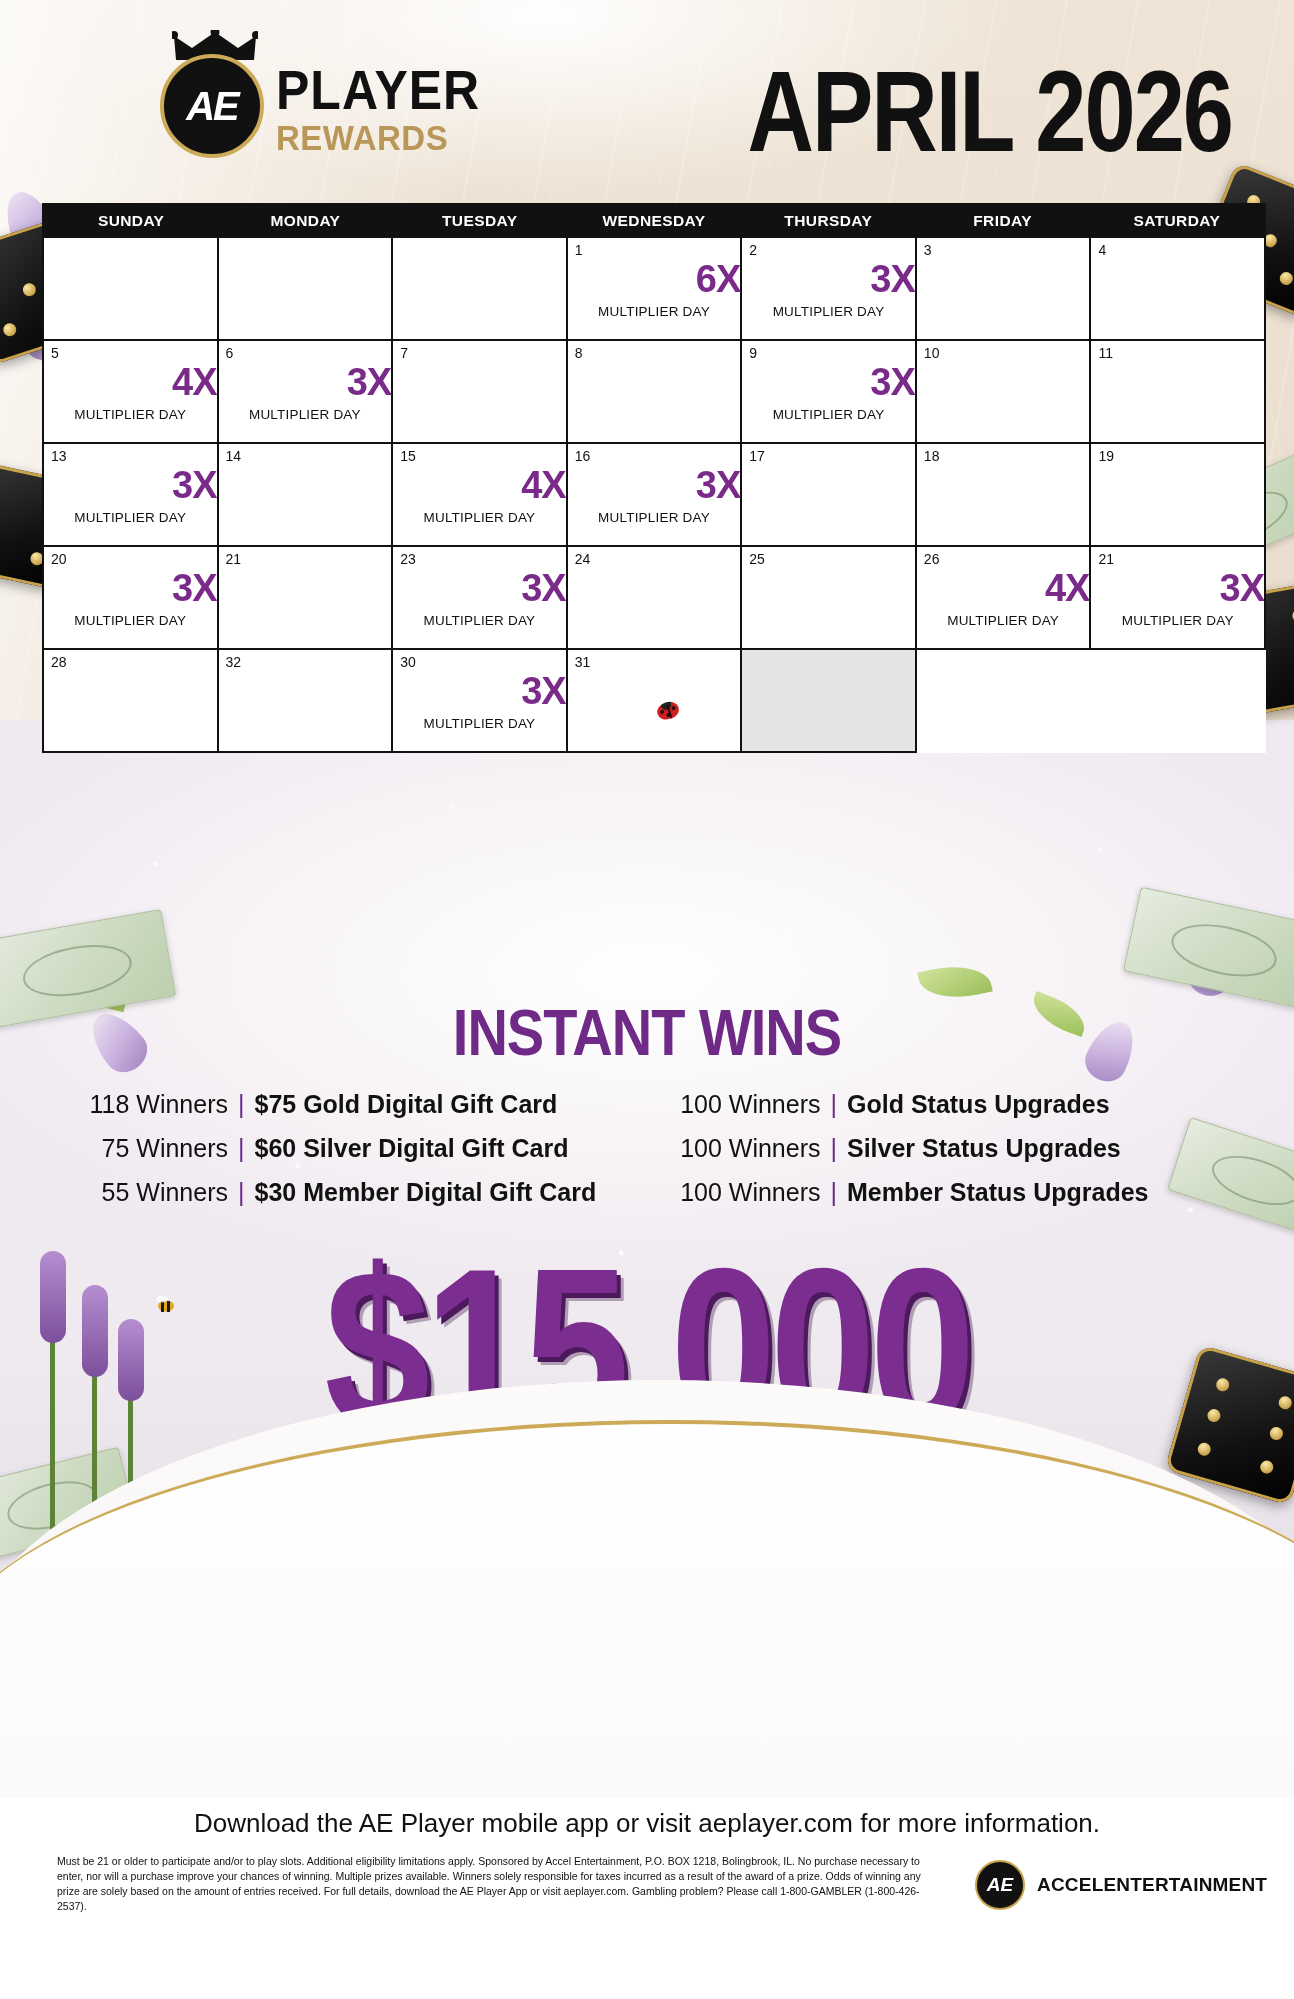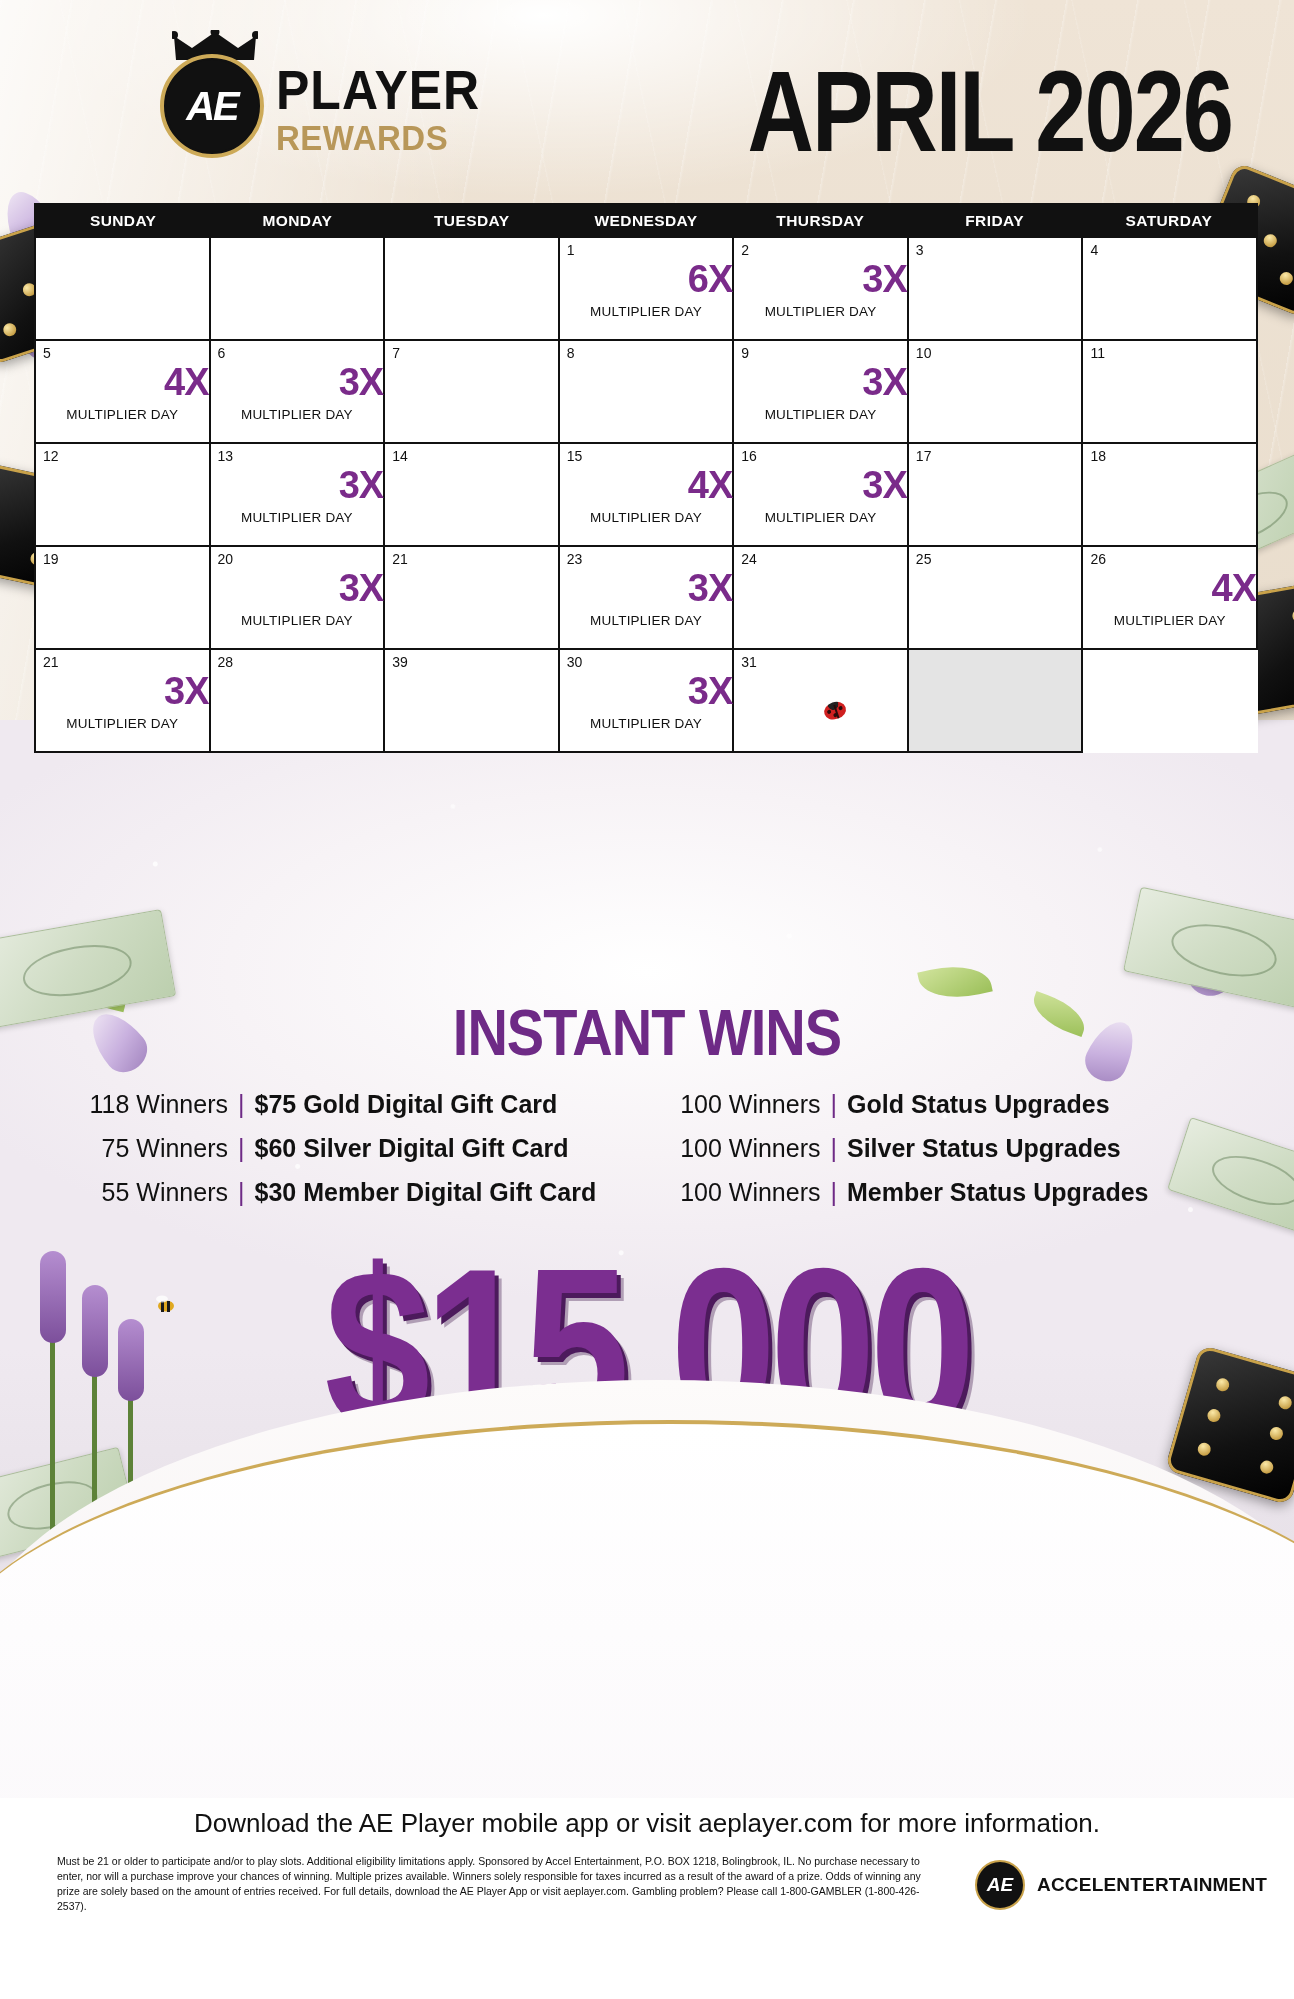--- a/index.html
+++ b/index.html
@@ -109,21 +109,21 @@
     transform: scaleY(1.05); transform-origin: left top;
   }
   .month-title {
     position: absolute; right: 62px; top: 46px;
     font-size: 92px; font-weight: bold; letter-spacing: -2px;
     color: #111; transform: scaleY(1.25); transform-origin: right top;
   }
 
   
   .calendar {
-    position: absolute; left: 34px; top: 203px; width: 1224px;
+    position: absolute; left: 42px; top: 203px; width: 1224px;
   }
   .cal-head {
     display: grid; grid-template-columns: repeat(7, 1fr);
     background: #111; border: 2px solid #111;
   }
   .cal-head div {
     text-align: center; color: #fff; font-size: 15.5px; font-weight: bold;
     letter-spacing: .4px; padding: 7px 0 6px;
   }
   .cal-grid {
@@ -462,23 +462,20 @@
         <div class="mult">3X</div>
         <div class="mult-sub">MULTIPLIER DAY</div>
       </div>
       <div class="cell">
         <div class="daynum">10</div>
       </div>
       <div class="cell">
         <div class="daynum">11</div>
       </div>
       <div class="cell">
-        <div class="daynum">12</div>
-      </div>
-      <div class="cell">
         <div class="daynum">13</div>
         <div class="mult">3X</div>
         <div class="mult-sub">MULTIPLIER DAY</div>
       </div>
       <div class="cell">
         <div class="daynum">14</div>
       </div>
       <div class="cell">
         <div class="daynum">15</div>
         <div class="mult">4X</div>
@@ -524,21 +521,21 @@
       </div>
       <div class="cell">
         <div class="daynum">21</div>
         <div class="mult">3X</div>
         <div class="mult-sub">MULTIPLIER DAY</div>
       </div>
       <div class="cell">
         <div class="daynum">28</div>
       </div>
       <div class="cell">
-        <div class="daynum">39</div>
+        <div class="daynum">32</div>
       </div>
       <div class="cell">
         <div class="daynum">30</div>
         <div class="mult">3X</div>
         <div class="mult-sub">MULTIPLIER DAY</div>
       </div>
       <div class="cell">
         <div class="daynum">31</div>
         <div class="ladybug">
           <span class="sp1"></span>

